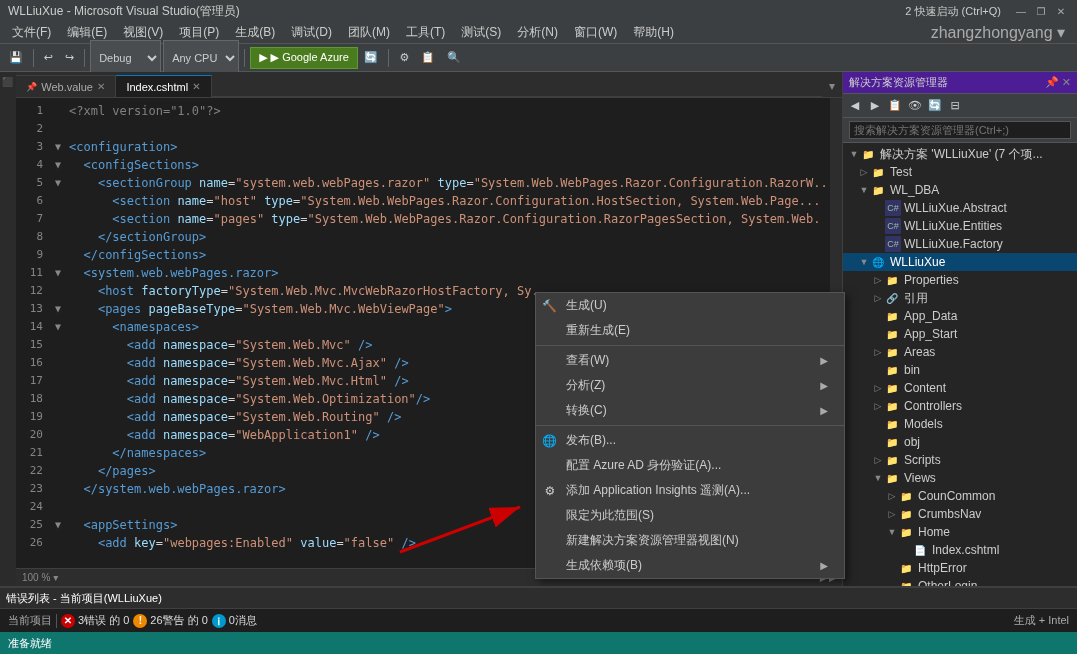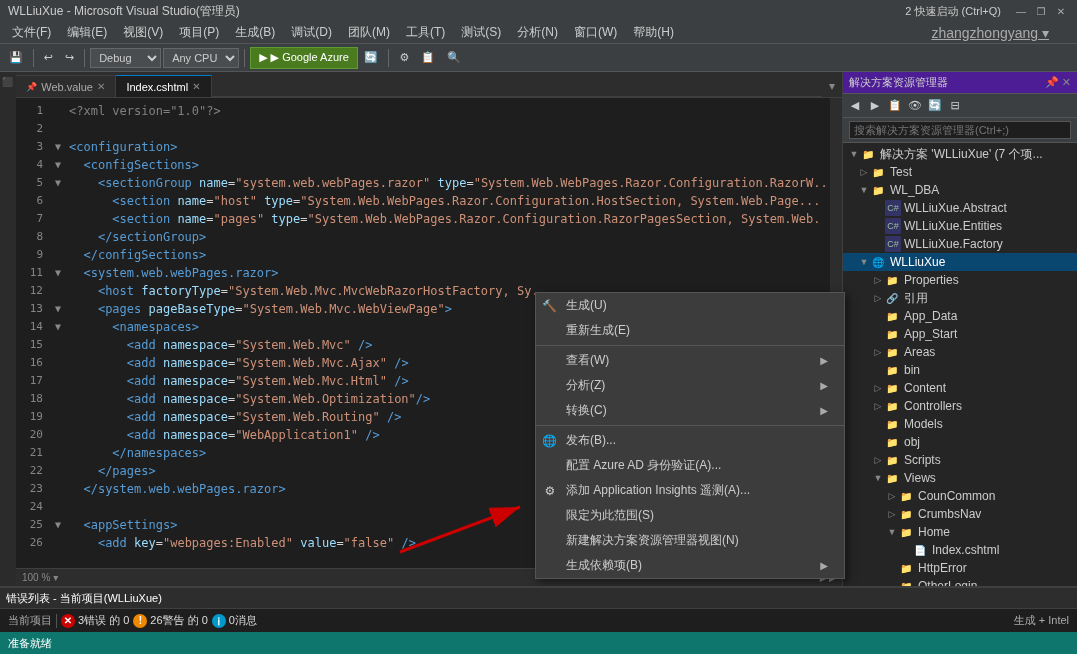--- a/index.html
+++ b/index.html
@@ -11,21 +11,21 @@
     #titlebar .win-btn { width: 16px; height: 16px; display: flex; align-items: center; justify-content: center; font-size: 10px; cursor: pointer; color: #aaa; }
 
     
     #menubar { background: #3c3f41; color: #ccc; height: 22px; display: flex; align-items: center; padding: 0 4px; border-bottom: 1px solid #555; }
     #menubar .menu-item { padding: 2px 8px; cursor: pointer; font-size: 12px; }
 
     
     #toolbar { background: #3c3f41; height: 28px; display: flex; align-items: center; padding: 0 4px; gap: 2px; border-bottom: 1px solid #555; }
     .tb-btn { background: transparent; border: 1px solid transparent; color: #ccc; padding: 2px 4px; cursor: pointer; font-size: 11px; height: 22px; display: flex; align-items: center; }
     .tb-separator { width: 1px; height: 18px; background: #666; margin: 0 3px; }
-    .tb-dropdown { background: #4a4d4f; border: 1px solid #666; color: #ccc; padding: 1px 4px; font-size: 11px; height: 20px; cursor: pointer; }
+    .tb-dropdown { background: #4a4d4f; border: 1px solid #666; color: #ccc; padding: 1px 4px; font-size: 11px; height: 36px; cursor: pointer; }
     .tb-run-btn { background: #4a7c1f; border: 1px solid #5a9c2f; color: #fff; padding: 2px 8px; font-size: 11px; height: 22px; display: flex; align-items: center; gap: 3px; cursor: pointer; }
 
     
     #main { display: flex; height: calc(654px - 22px - 22px - 28px - 22px - 24px); }
 
     
     #editor-container { flex: 1; display: flex; flex-direction: column; background: #1e1e1e; overflow: hidden; }
     
     
     #tab-bar { background: #2d2d2d; height: 26px; display: flex; align-items: flex-end; border-bottom: 1px solid #3f3f3f; }
@@ -117,21 +117,21 @@
     <span class="menu-item">项目(P)</span>
     <span class="menu-item">生成(B)</span>
     <span class="menu-item">调试(D)</span>
     <span class="menu-item">团队(M)</span>
     <span class="menu-item">工具(T)</span>
     <span class="menu-item">测试(S)</span>
     <span class="menu-item">分析(N)</span>
     <span class="menu-item">窗口(W)</span>
     <span class="menu-item">帮助(H)</span>
     <span style="flex:1"></span>
-    <span style="font-size:14px;color:#aaa;margin-right:24px;text-decoration:underline;">zhangzhongyang ▾</span>
+    <span style="font-size:16px;color:#aaa;margin-right:8px;">zhangzhongyang ▾</span>
   </div>
 
   <div id="toolbar">
     <span class="tb-btn" title="保存">💾</span>
     <span class="tb-separator"></span>
     <span class="tb-btn">↩</span>
     <span class="tb-btn">↪</span>
     <span class="tb-separator"></span>
     <select class="tb-dropdown">
       <option>Debug</option>

